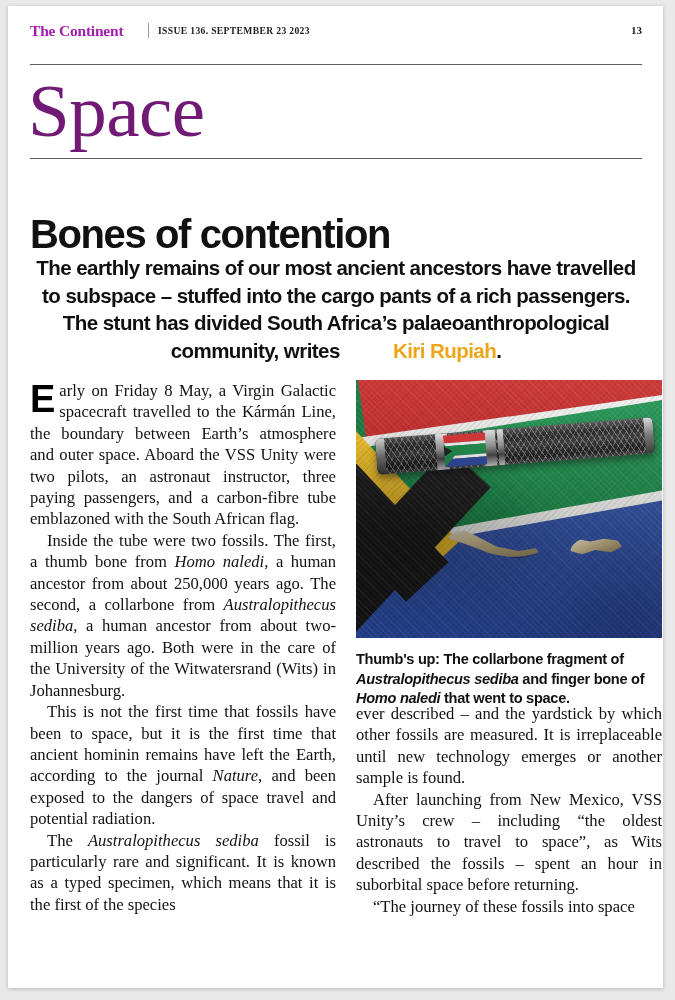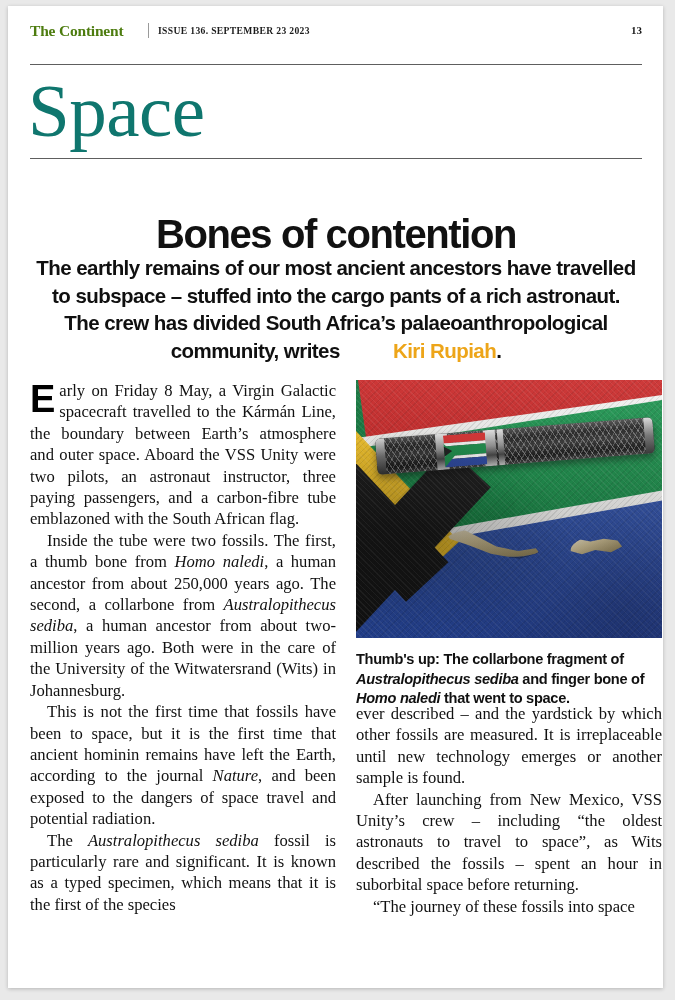--- a/index.html
+++ b/index.html
@@ -42,21 +42,21 @@
     height: 22px;
   }
   .brand {
     position: absolute;
     left: 0;
     top: 0;
     font-family: "Liberation Serif", serif;
     font-weight: bold;
     font-size: 15.5px;
     letter-spacing: -0.2px;
-    color: #4d7c0f;
+    color: #a21caf;
     white-space: nowrap;
   }
   .brand-rule {
     position: absolute;
     left: 118px;
     top: 1px;
     width: 1px;
     height: 15px;
     background: #9a9a9a;
   }
@@ -94,31 +94,30 @@
   .rule-bottom { top: 152px; }
 
   
   .section-title {
     position: absolute;
     left: -2px;
     top: 58px;
     font-family: "Liberation Serif", serif;
     font-size: 75px;
     line-height: 94px;
-    color: #0f766e;
+    color: #701a75;
     letter-spacing: -0.5px;
   }
 
   
   .headline {
     position: absolute;
     left: 0;
     top: 178px;
     width: 612px;
-    text-align: center;
     font-family: "Liberation Sans", sans-serif;
     font-weight: bold;
     font-size: 40px;
     line-height: 46px;
     letter-spacing: -1.4px;
     color: #111111;
   }
 
   .standfirst {
     position: absolute;
@@ -324,21 +323,21 @@
 
     <div class="rule rule-top"></div>
 
     <div class="section-title">Space</div>
 
     <div class="rule rule-bottom"></div>
 
     <h1 class="headline">Bones of contention</h1>
 
     <div class="standfirst">
-      <span>The earthly remains of our most ancient ancestors have travelled to subspace – stuffed into the cargo pants of a rich astronaut. The crew has divided South Africa’s palaeoanthropological community, writes </span><span class="byline-name">Kiri Rupiah</span><span>.</span>
+      <span>The earthly remains of our most ancient ancestors have travelled to subspace – stuffed into the cargo pants of a rich passengers. The stunt has divided South Africa’s palaeoanthropological community, writes </span><span class="byline-name">Kiri Rupiah</span><span>.</span>
     </div>
 
     <div class="col col-left">
       <p class="first"><span class="dropcap">E</span><span>arly on Friday 8 May, a Virgin Galactic spacecraft travelled to the Kármán Line, the boundary between Earth’s atmosphere and outer space. Aboard the VSS Unity were two pilots, an astronaut instructor, three paying passengers, and a carbon-fibre tube emblazoned with the South African flag.</span></p>
       <p><span>Inside the tube were two fossils. The first, a thumb bone from <em>Homo naledi</em>, a human ancestor from about 250,000 years ago. The second, a collarbone from <em>Australopithecus sediba</em>, a human ancestor from about two-million years ago. Both were in the care of the University of the Witwatersrand (Wits) in Johannesburg.</span></p>
       <p><span>This is not the first time that fossils have been to space, but it is the first time that ancient hominin remains have left the Earth, according to the journal <em>Nature</em>, and been exposed to the dangers of space travel and potential radiation.</span></p>
       <p><span>The <em>Australopithecus sediba</em> fossil is particularly rare and significant. It is known as a typed specimen, which means that it is the first of the species</span></p>
     </div>
 
     <figure class="figure" style="margin:0">

